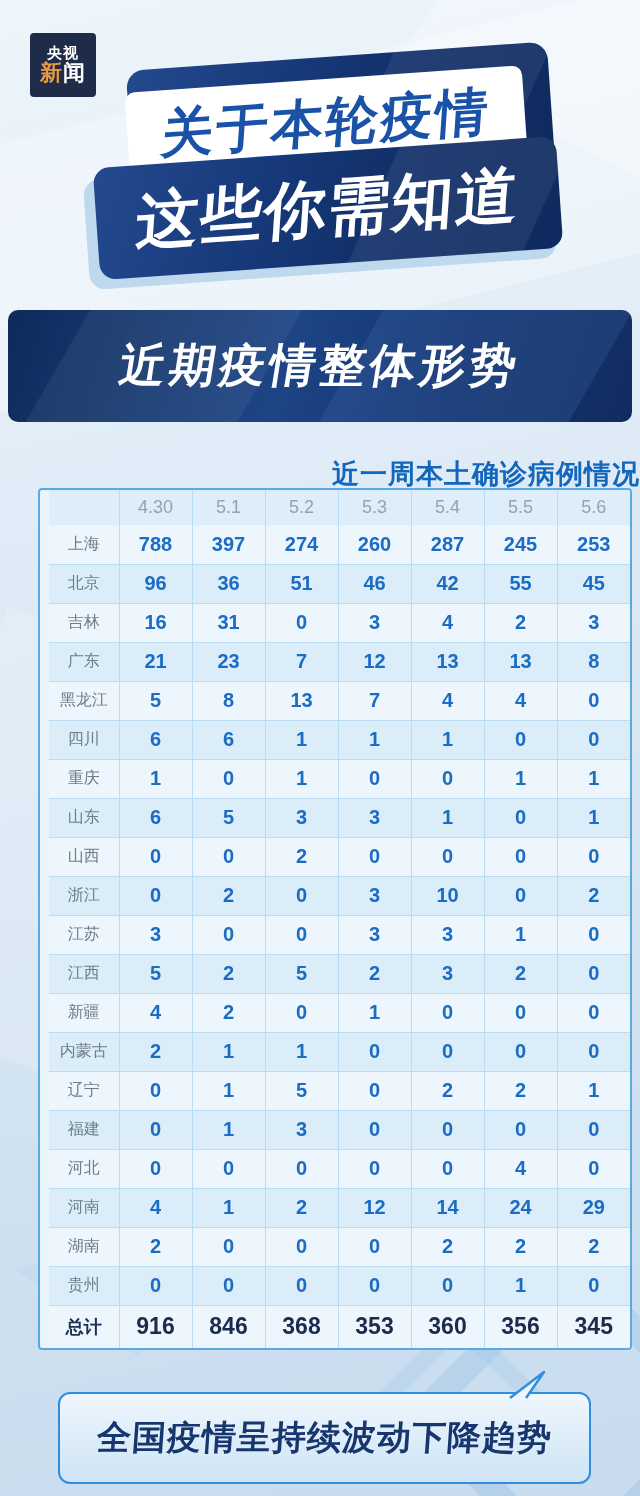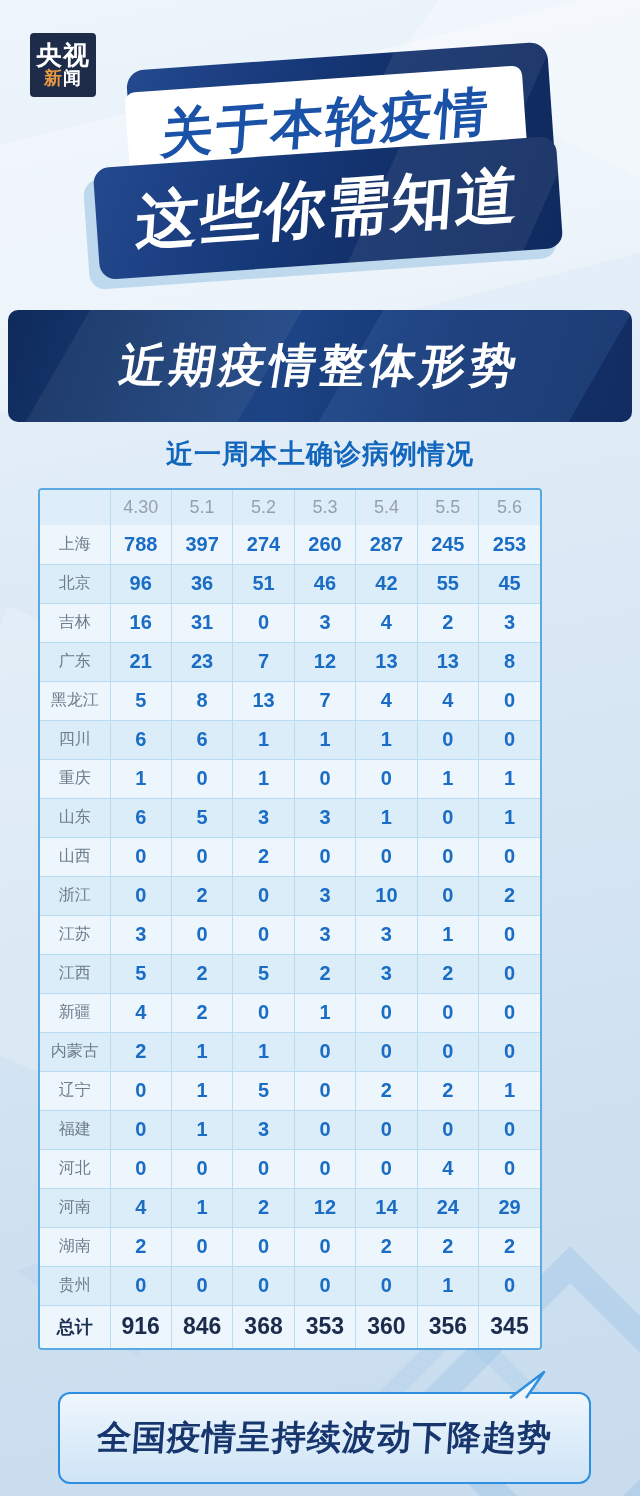--- a/index.html
+++ b/index.html
@@ -22,22 +22,22 @@
   .decor-chev2 { bottom:40px; right:120px; width:120px; height:120px;
     border:18px solid rgba(150,195,232,0.25); transform:rotate(45deg); }
   .decor-tri1 { top:1240px; left:30px; width:0; height:0;
     border-left:90px solid transparent; border-right:90px solid transparent;
     border-top:120px solid rgba(165,200,232,0.18); transform:rotate(-18deg); }
 
   
   .logo { position:absolute; left:30px; top:33px; width:66px; height:64px;
     background:#1e2b49; border-radius:4px; display:flex; flex-direction:column;
     align-items:center; justify-content:center; line-height:1.08; z-index:5; }
-  .logo .l1 { color:#ffffff; font-size:26px; font-weight:bold; letter-spacing:1px; }
-  .logo .l2 { font-size:18px; font-weight:bold; letter-spacing:1px; }
+  .logo .l1 { color:#ffffff; font-size:15px; font-weight:bold; letter-spacing:1px; }
+  .logo .l2 { font-size:22px; font-weight:bold; letter-spacing:1px; }
   .logo .l2 .gold { color:#e79a41; }
   .logo .l2 .white { color:#ffffff; }
 
   
   .hero { position:absolute; left:0; top:0; width:640px; height:330px; z-index:2; }
   .navy { background:linear-gradient(112deg,#24498e 0%,#173a7b 34%,#12306a 60%,#0f2a5e 100%);
     position:absolute; overflow:hidden; }
   .navy .streak { position:absolute; top:-40%; width:38%; height:180%;
     background:rgba(255,255,255,0.07); transform:skewX(-28deg); }
   .hero-navy-a { left:130px; top:56px; width:422px; height:138px;
@@ -62,27 +62,27 @@
     background:linear-gradient(108deg,#0f2a5c 0%,#17396f 22%,#1d4485 45%,#143470 70%,#112c60 100%);
     overflow:hidden; display:flex; align-items:center; justify-content:center; }
   .section-bar .streak { position:absolute; top:-40%; left:8%; width:34%; height:180%;
     background:rgba(255,255,255,0.06); transform:skewX(-30deg); }
   .section-bar .streak2 { position:absolute; top:-40%; left:55%; width:40%; height:180%;
     background:rgba(90,135,200,0.18); transform:skewX(-30deg); }
   .section-bar span { color:#ffffff; font-size:46px; font-weight:900;
     letter-spacing:4px; transform:skewX(-9deg); position:relative; z-index:1; white-space:nowrap; }
 
   
-  .table-title { position:absolute; left:0; top:436px; width:640px; text-align:center;
+  .table-title { position:absolute; left:0; top:456px; width:640px; text-align:right;
     color:#1266bb; font-size:27px; font-weight:800; letter-spacing:1px; z-index:2; }
 
   
-  .table-wrap { position:absolute; left:38px; top:488px; width:504px;
+  .table-wrap { position:absolute; left:38px; top:488px; width:594px;
     border:2px solid #5aa9e2; border-radius:4px; overflow:hidden; z-index:2;
-    background:#e9f4fb; }
+    background:#e9f4fb;padding-left:9px; }
   table.cases { width:100%; border-collapse:collapse; table-layout:fixed; }
   table.cases col.prov { width:70px; }
   table.cases th, table.cases td { text-align:center; vertical-align:middle;
     border-right:1px solid #badcf2; border-bottom:1px solid #badcf2; }
   table.cases tr > *:last-child { border-right:none; }
   table.cases tr:last-child > * { border-bottom:none; }
   table.cases thead th { height:35px; background:#ddeefa;
     color:#97a1ac; font-size:18px; font-weight:normal; }
   table.cases tbody tr:nth-child(odd)  { background:#ecf6fc; }
   table.cases tbody tr:nth-child(even) { background:#daedf9; }

